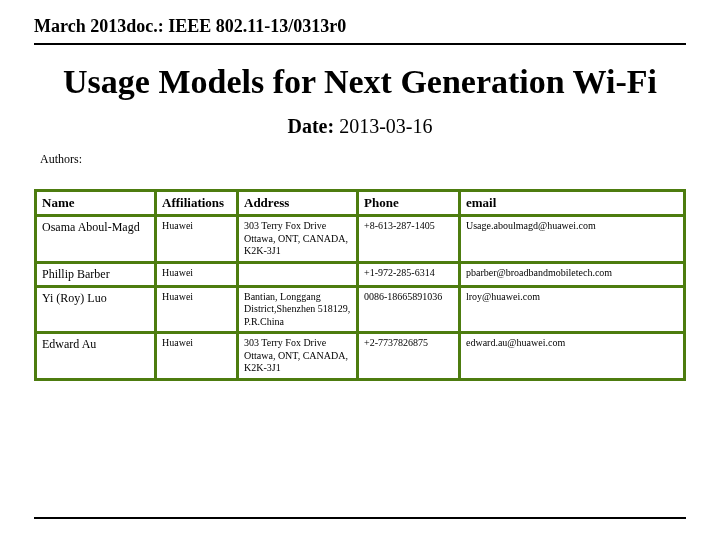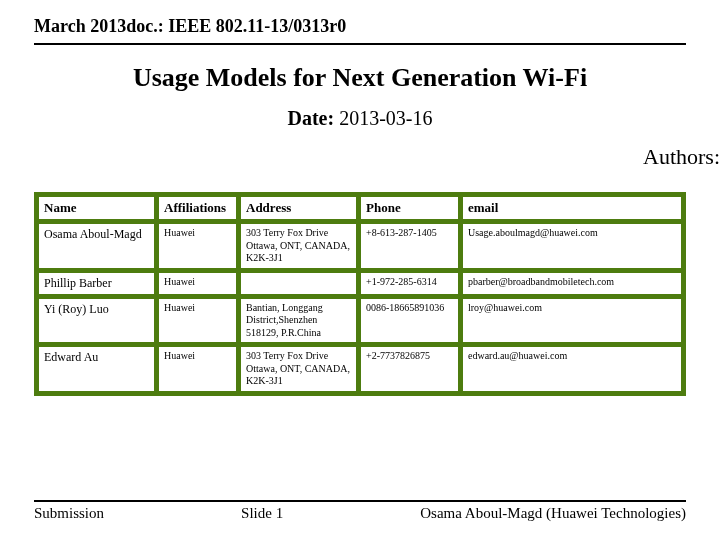--- a/index.html
+++ b/index.html
@@ -20,49 +20,48 @@
     font-size: 18px;
   }
   .header-rule {
     margin: 2px 34px 0 34px;
     border: none;
     border-top: 2px solid #000;
   }
   .title {
     text-align: center;
     font-weight: bold;
-    font-size: 26px;
+    font-size: 34px;
     margin-top: 18px;
   }
   .date-line {
     text-align: center;
     font-size: 20px;
     margin-top: 14px;
   }
   .date-line .lbl { font-weight: bold; }
   .authors-label {
-    font-size: 22px;
+    font-size: 12px;
     margin: 14px 0 0 40px;
-    text-align: right;
   }
   .table-wrap {
     margin: 22px 34px 0 34px;
   }
   table {
     width: 100%;
     border-collapse: collapse;
     table-layout: fixed;
   }
   col.c-name  { width: 120px; }
   col.c-aff   { width: 82px; }
   col.c-addr  { width: 120px; }
   col.c-phone { width: 102px; }
   col.c-email { width: auto; }
   th, td {
-    border: 5px solid #4d7c0f;
+    border: 3px solid #4d7c0f;
     text-align: left;
     vertical-align: top;
     padding: 3px 5px;
     overflow: hidden;
     margin-top: 12px;
   }
   th {
     font-weight: bold;
     font-size: 13px;
   }
@@ -149,18 +148,13 @@
         <td>303 Terry Fox Drive Ottawa, ONT, CANADA, K2K-3J1</td>
         <td>+2-7737826875</td>
         <td>edward.au@huawei.com</td>
       </tr>
     </tbody>
   </table>
 </div>
 
 <div class="footer">
   <hr class="footer-rule">
-  <div class="footer-row">
-    <span>Submission</span>
-    <span>Slide 1</span>
-    <span>Osama Aboul-Magd (Huawei Technologies)</span>
-  </div>
 </div>
 
 </body></html>

